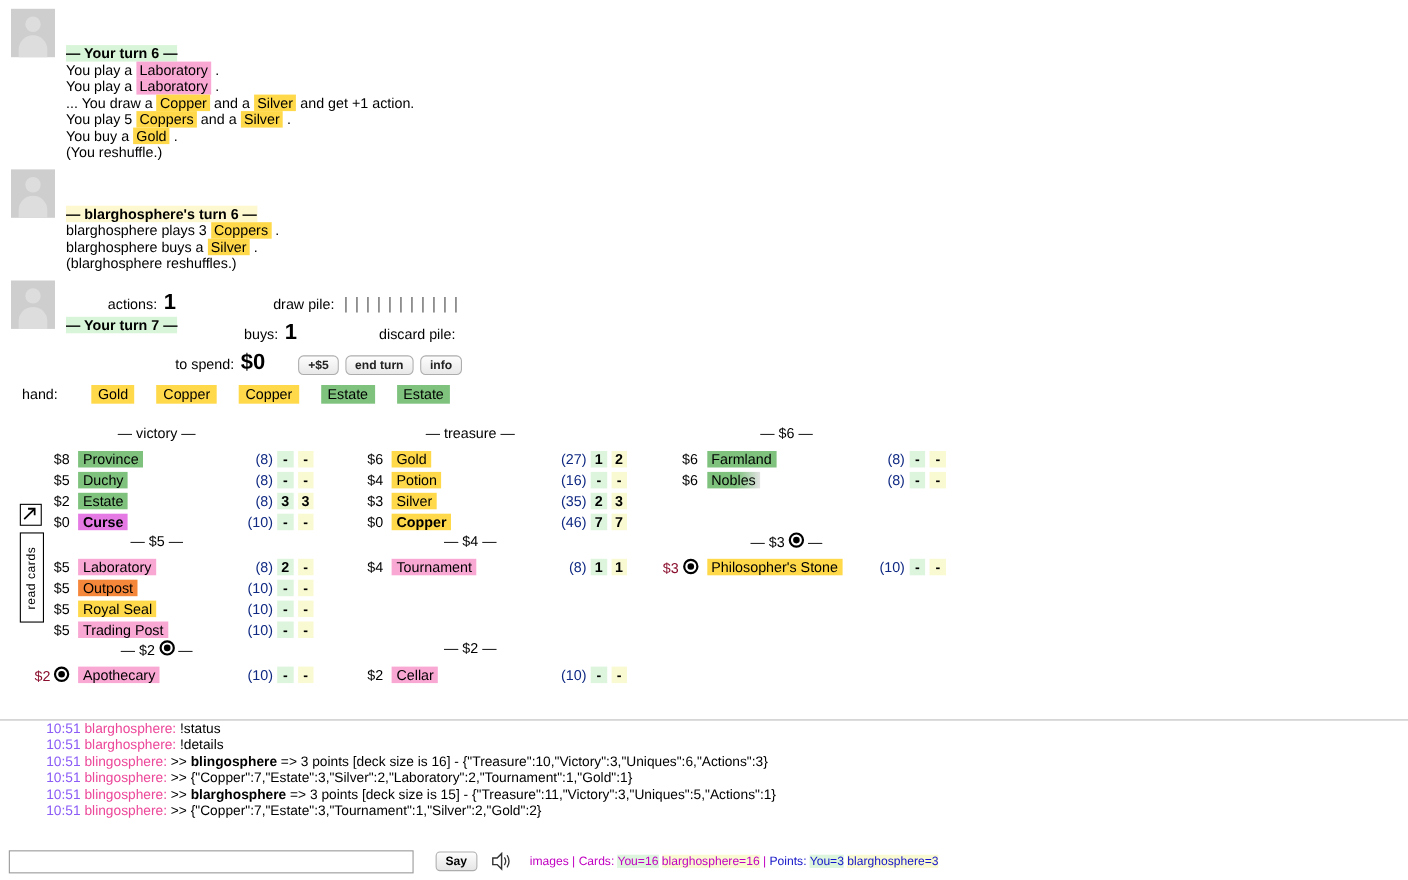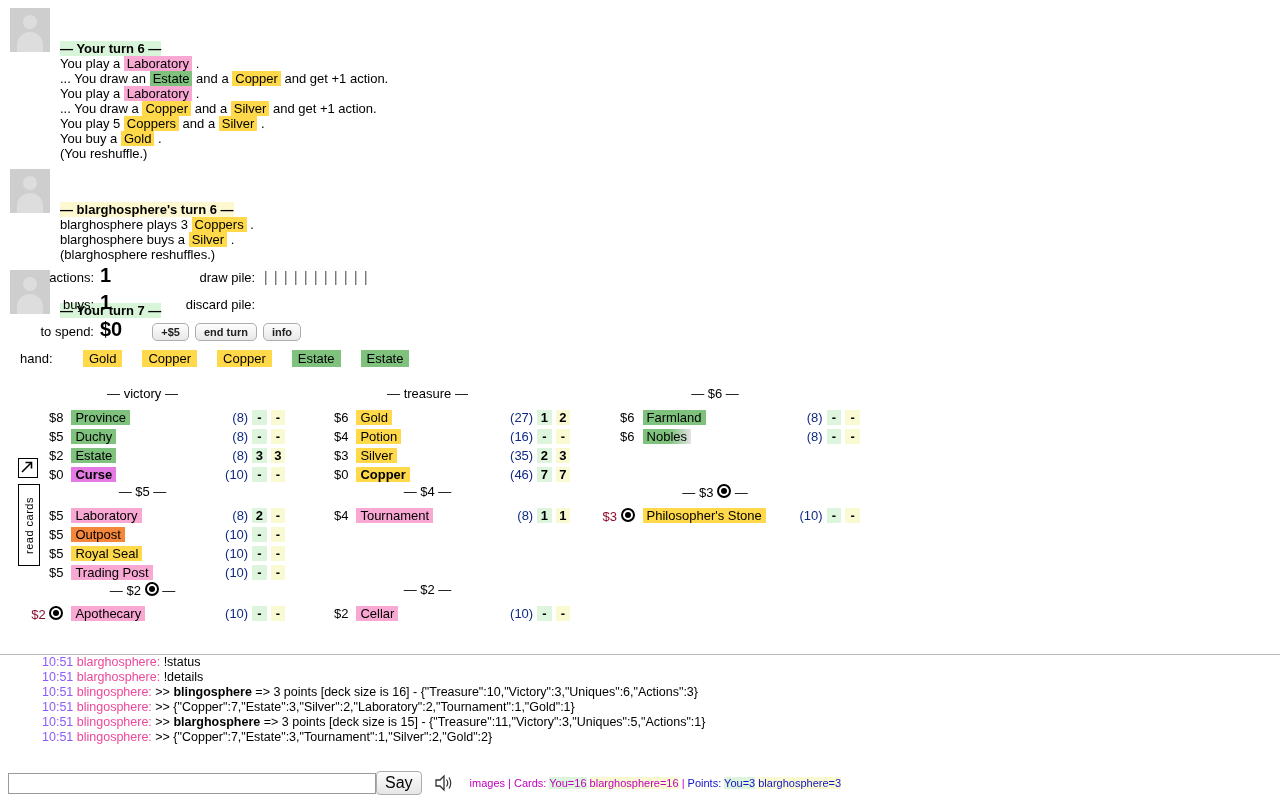--- a/index.html
+++ b/index.html
@@ -39,21 +39,21 @@
   .c-treasure  { background: #ffd94a; }
   .c-victory   { background: #7ec27e; }
   .c-action    { background: #f9a8d4; }
   .c-curse     { background: #e57ae5; font-weight: bold; }
   .c-duration  { background: #f5873a; }
   .c-copperbold{ background: #ffd94a; font-weight: bold; }
   .c-nobles    { background: linear-gradient(to right, #7ec27e 0%, #7ec27e 55%, #e3e3e3 100%); }
 
   
   .status { position: absolute; left: 0; top: 264px; width: 420px; }
-  .status-row { display: flex; align-items: baseline; height: 27px; }
+  .status-row { display: flex; align-items: baseline; height: 27px; justify-content: flex-end; }
   .st-label { width: 94px; text-align: right; font-size: 13px; }
   .st-value { font-size: 20px; font-weight: bold; margin-left: 6px; }
   .st-mid-label { width: 120px; text-align: right; font-size: 13px; margin-left: 24px;}
   .draw-ticks { margin-left: 6px; font-family: "Liberation Mono", monospace; letter-spacing: 1px; color:#666; font-size: 15px; }
   .btn-row { margin-left: 30px; display: flex; gap: 6px; align-items: center; }
   .gbtn {
     font-family: "Liberation Sans", sans-serif;
     font-size: 11px; font-weight: bold;
     padding: 2px 8px; border: 1px solid #adadad; border-radius: 5px;
     background: linear-gradient(#fdfdfd, #e8e8e8); color: #222; cursor: pointer;
@@ -117,43 +117,42 @@
   
   .bottom {
     position: absolute; left: 0; top: 766px; width: 1280px; height: 34px;
     display: flex; align-items: center; padding-left: 8px;
   }
   .say-input {
     width: 360px; height: 17px; border: 1px solid #9a9a9a; background: #fff;
     font-family: "Liberation Sans", sans-serif; font-size: 12px; padding: 1px 3px;
   }
   .say-btn {
-    margin-left: 0; font-size: 16px; padding: 2px 8px;
+    margin-left: 20px; font-size: 11px; padding: 2px 8px;
     border: 1px solid #adadad; border-radius: 4px;
-    background: linear-gradient(#fdfdfd, #e6e6e6); cursor: pointer;
+    background: linear-gradient(#fdfdfd, #e6e6e6); cursor: pointer; font-weight: bold;
   }
   .speaker { margin-left: 12px; width: 22px; height: 18px; position: relative; cursor: pointer; }
   .status-links { margin-left: 14px; font-size: 11px; color: #c000c0; white-space: nowrap; }
   .status-links a { color: #c000c0; text-decoration: none; }
   .lbl-points { color: #1414c8; }
   .hl-you { background: #ddf5dd; }
   .hl-opp { background: #fafad2; }
 </style>
 </head>
 <body>
 
 <div class="page">
 
   <div class="log" id="log">
       <div class="log-entry">
         <div class="avatar"></div>
         <div class="log-lines">
           <div class="log-line"><span class="turn-head turn-you">— Your turn 6 —</span></div>
           <div class="log-line"><span>You play a </span><span class="c c-action">Laboratory</span><span> .</span></div>
-          <div class="log-line"><span>... You draw an </span><span class="c c-victory">Estate</span><span> and a </span><span class="c c-treasure">Copper</span><span> and get +1 action.</span></div>
           <div class="log-line"><span>You play a </span><span class="c c-action">Laboratory</span><span> .</span></div>
           <div class="log-line"><span>... You draw a </span><span class="c c-treasure">Copper</span><span> and a </span><span class="c c-treasure">Silver</span><span> and get +1 action.</span></div>
           <div class="log-line"><span>You play 5 </span><span class="c c-treasure">Coppers</span><span> and a </span><span class="c c-treasure">Silver</span><span> .</span></div>
           <div class="log-line"><span>You buy a </span><span class="c c-treasure">Gold</span><span> .</span></div>
           <div class="log-line"><span>(You reshuffle.)</span></div>
         </div>
       </div>
       <div class="log-entry">
         <div class="avatar"></div>
         <div class="log-lines">

